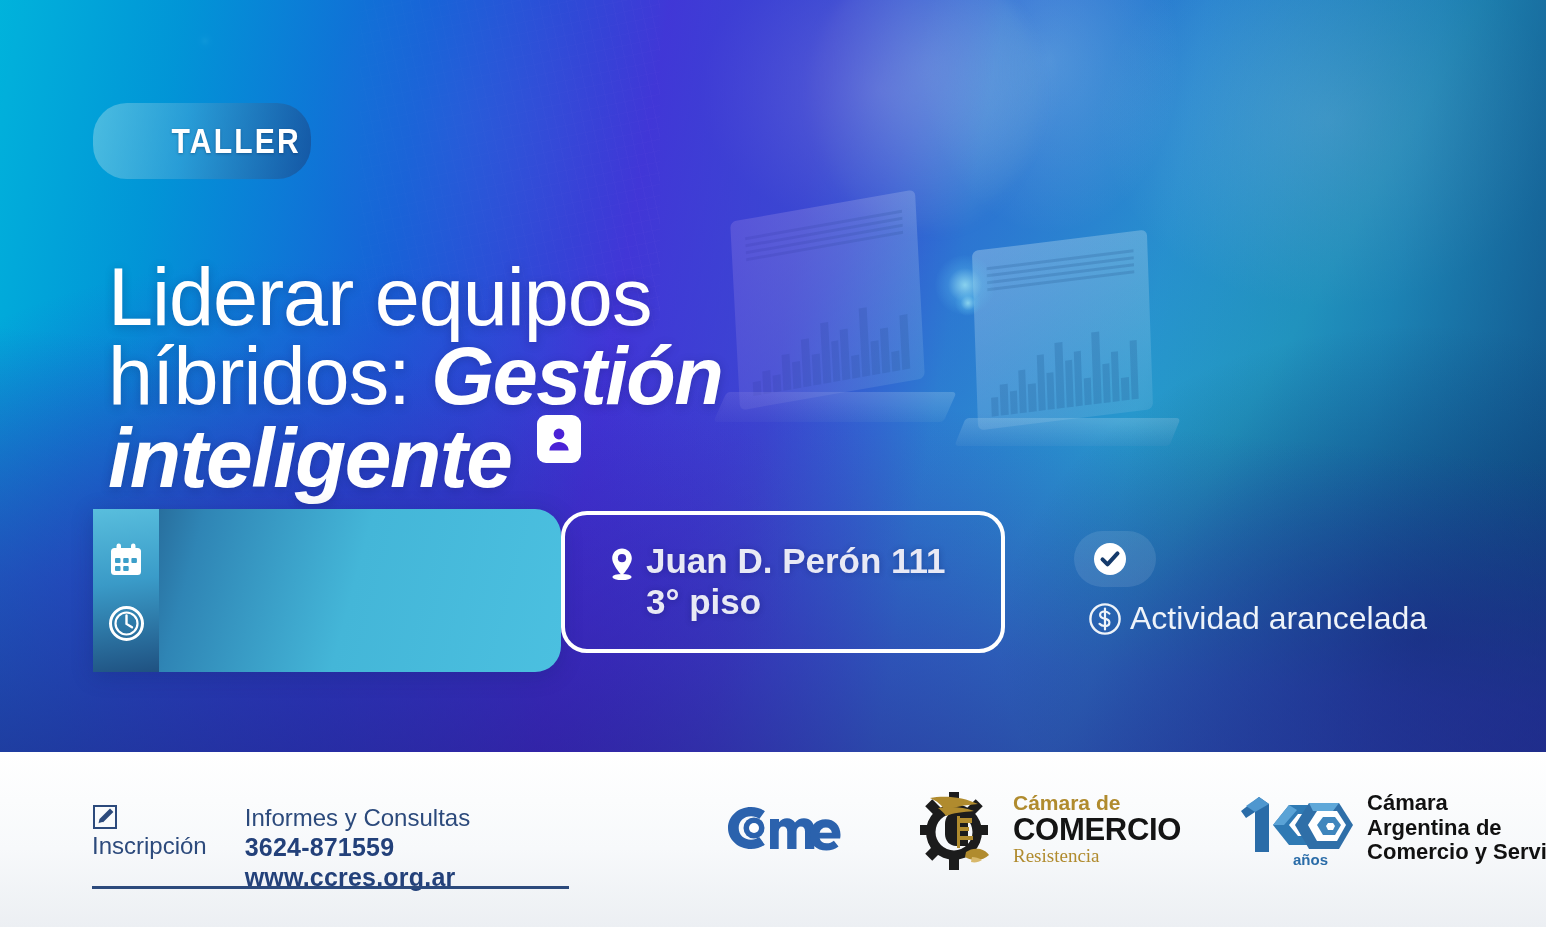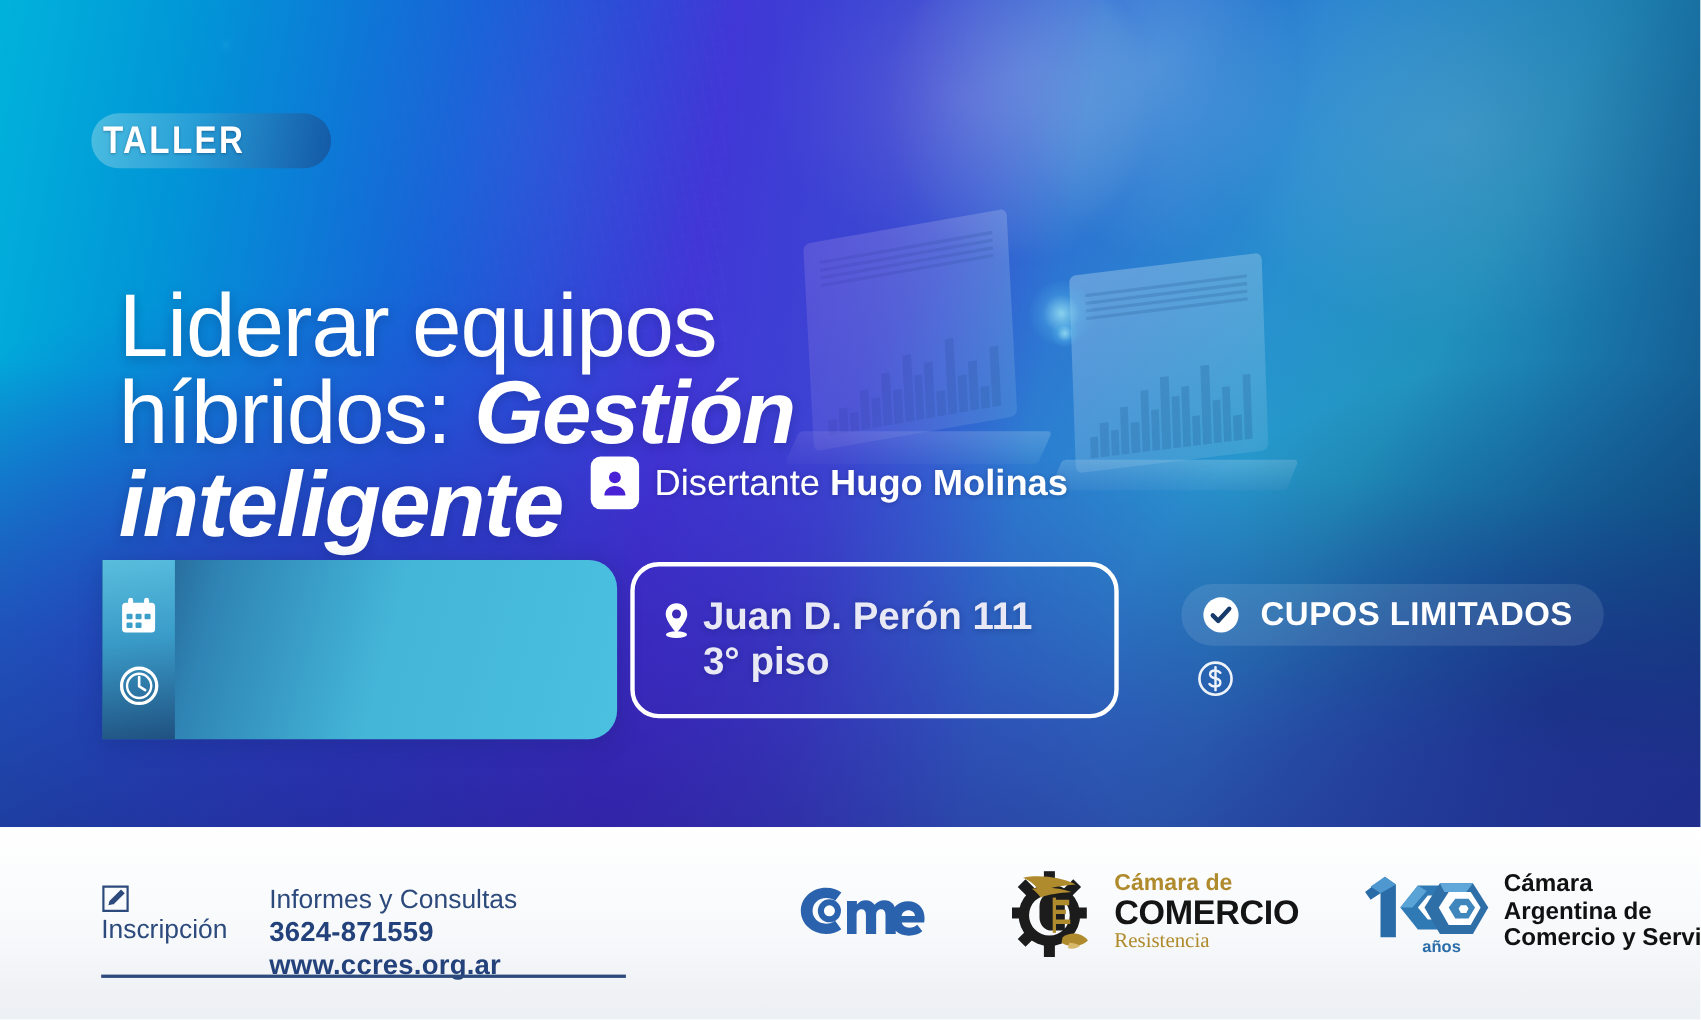--- a/index.html
+++ b/index.html
@@ -132,27 +132,27 @@
     inset: 0;
     background:
       linear-gradient(185deg, rgba(0,0,0,0) 52%, rgba(48,30,160,0.50) 80%, rgba(40,28,140,0.72) 100%),
       radial-gradient(ellipse 700px 420px at 300px 560px, rgba(60,40,200,0.55), rgba(0,0,0,0) 72%),
       radial-gradient(ellipse 560px 420px at 1420px 640px, rgba(10,40,100,0.65), rgba(0,0,0,0) 75%);
   }
 
   
   .taller-pill {
     position: absolute;
-    left: 83px; top: 103px;
-    width: 218px; height: 50px;
+    left: 93px; top: 103px;
+    width: 218px; height: 76px;
     border-radius: 34px;
     background: linear-gradient(100deg, rgba(120,205,230,0.62) 0%, rgba(80,170,215,0.48) 42%, rgba(25,60,120,0.52) 100%);
     display: flex;
     align-items: center;
-    justify-content: flex-start;
+    justify-content: flex-end;
   }
   .taller-pill span {
     color: #ffffff;
     font-size: 35px;
     font-weight: 700;
     letter-spacing: 2.5px;
     font-family: "Liberation Sans Narrow", "Liberation Sans", sans-serif;
     transform: scaleX(0.86);
     text-shadow: 0 1px 3px rgba(0,30,70,0.35);
   }
@@ -243,28 +243,28 @@
     font-weight: 700;
     line-height: 1.12;
     font-family: "Liberation Sans Narrow", "Liberation Sans", sans-serif;
     letter-spacing: -0.5px;
     text-shadow: 0 2px 7px rgba(10,40,80,0.28);
   }
 
   
   .place {
     position: absolute;
-    left: 573px; top: 511px;
+    left: 561px; top: 511px;
     width: 444px; height: 142px;
     border: 4px solid #ffffff;
     border-radius: 26px;
     box-sizing: border-box;
     display: flex;
     align-items: center;
-    padding-left: 24px;
+    padding-left: 43px;
   }
   .place-inner { display: flex; align-items: flex-start; gap: 10px; }
   .place-inner svg { display: block; margin-top: 6px; flex: none; }
   .place-text div {
     color: #e8e9f5;
     font-size: 35px;
     font-weight: 700;
     line-height: 1.16;
     white-space: nowrap;
     font-family: "Liberation Sans Narrow", "Liberation Sans", sans-serif;
@@ -459,21 +459,20 @@
       <span class="l3"><em>inteligente</em></span>
     </div>
 
     <div class="speaker">
       <div class="speaker-badge">
         <svg width="26" height="30" viewBox="0 0 26 30" aria-hidden="true">
           <circle cx="13" cy="10" r="5.4" fill="#4a22d6"></circle>
           <path d="M3.4 26.5c0-5.1 4.3-8.6 9.6-8.6s9.6 3.5 9.6 8.6z" fill="#4a22d6"></path>
         </svg>
       </div>
-      <div class="speaker-text"><span>Disertante</span> <b>Hugo Molinas</b></div>
     </div>
 
     <div class="datetime">
       <div class="dt-icons">
         <svg width="38" height="36" viewBox="0 0 38 36" aria-hidden="true">
           <rect x="4" y="5" width="30" height="27" rx="3.5" fill="#fff"></rect>
           <rect x="9.5" y="0.5" width="4.5" height="9" rx="2.2" fill="#fff"></rect>
           <rect x="24" y="0.5" width="4.5" height="9" rx="2.2" fill="#fff"></rect>
           <rect x="8" y="15" width="5.5" height="5" rx="1" fill="#3c9fc9"></rect>
           <rect x="16.2" y="15" width="5.5" height="5" rx="1" fill="#3c9fc9"></rect>
@@ -501,29 +500,29 @@
           <div>3° piso</div>
         </div>
       </div>
     </div>
 
     <div class="cupos">
       <svg width="36" height="36" viewBox="0 0 36 36" aria-hidden="true">
         <circle cx="18" cy="18" r="16" fill="#fff"></circle>
         <path d="M10.5 18.4l5 5 10-11" fill="none" stroke="#153a6b" stroke-width="4" stroke-linecap="round" stroke-linejoin="round"></path>
       </svg>
-      <span>CUPOS LIMITADOS</span>
     </div>
 
     <div class="arancel">
       <svg width="34" height="34" viewBox="0 0 34 34" aria-hidden="true">
         <circle cx="17" cy="17" r="14.6" fill="none" stroke="#eef3f9" stroke-width="2.4"></circle>
         <path d="M21.4 11.6c-1.2-1.5-3-2.1-4.8-2.1-2.6 0-4.5 1.3-4.5 3.4 0 2.2 2 3.1 4.6 3.7 2.6.6 4.7 1.5 4.7 3.8 0 2.2-2 3.6-4.8 3.6-2 0-3.9-.7-5.1-2.2" fill="none" stroke="#eef3f9" stroke-width="2.2" stroke-linecap="round"></path>
         <path d="M17 6.6v20.8" fill="none" stroke="#eef3f9" stroke-width="2.2" stroke-linecap="round"></path>
       </svg>
+      <span>Actividad arancelada</span>
     </div>
   </div>
 
   <div class="footer">
 
     <div class="contact">
       <div class="contact-col">
         <div class="edit-icon">
           <svg width="26" height="26" viewBox="0 0 26 26" aria-hidden="true">
             <path d="M2 2h22v22H2z" fill="none" stroke="#2c4a7c" stroke-width="2"></path>

